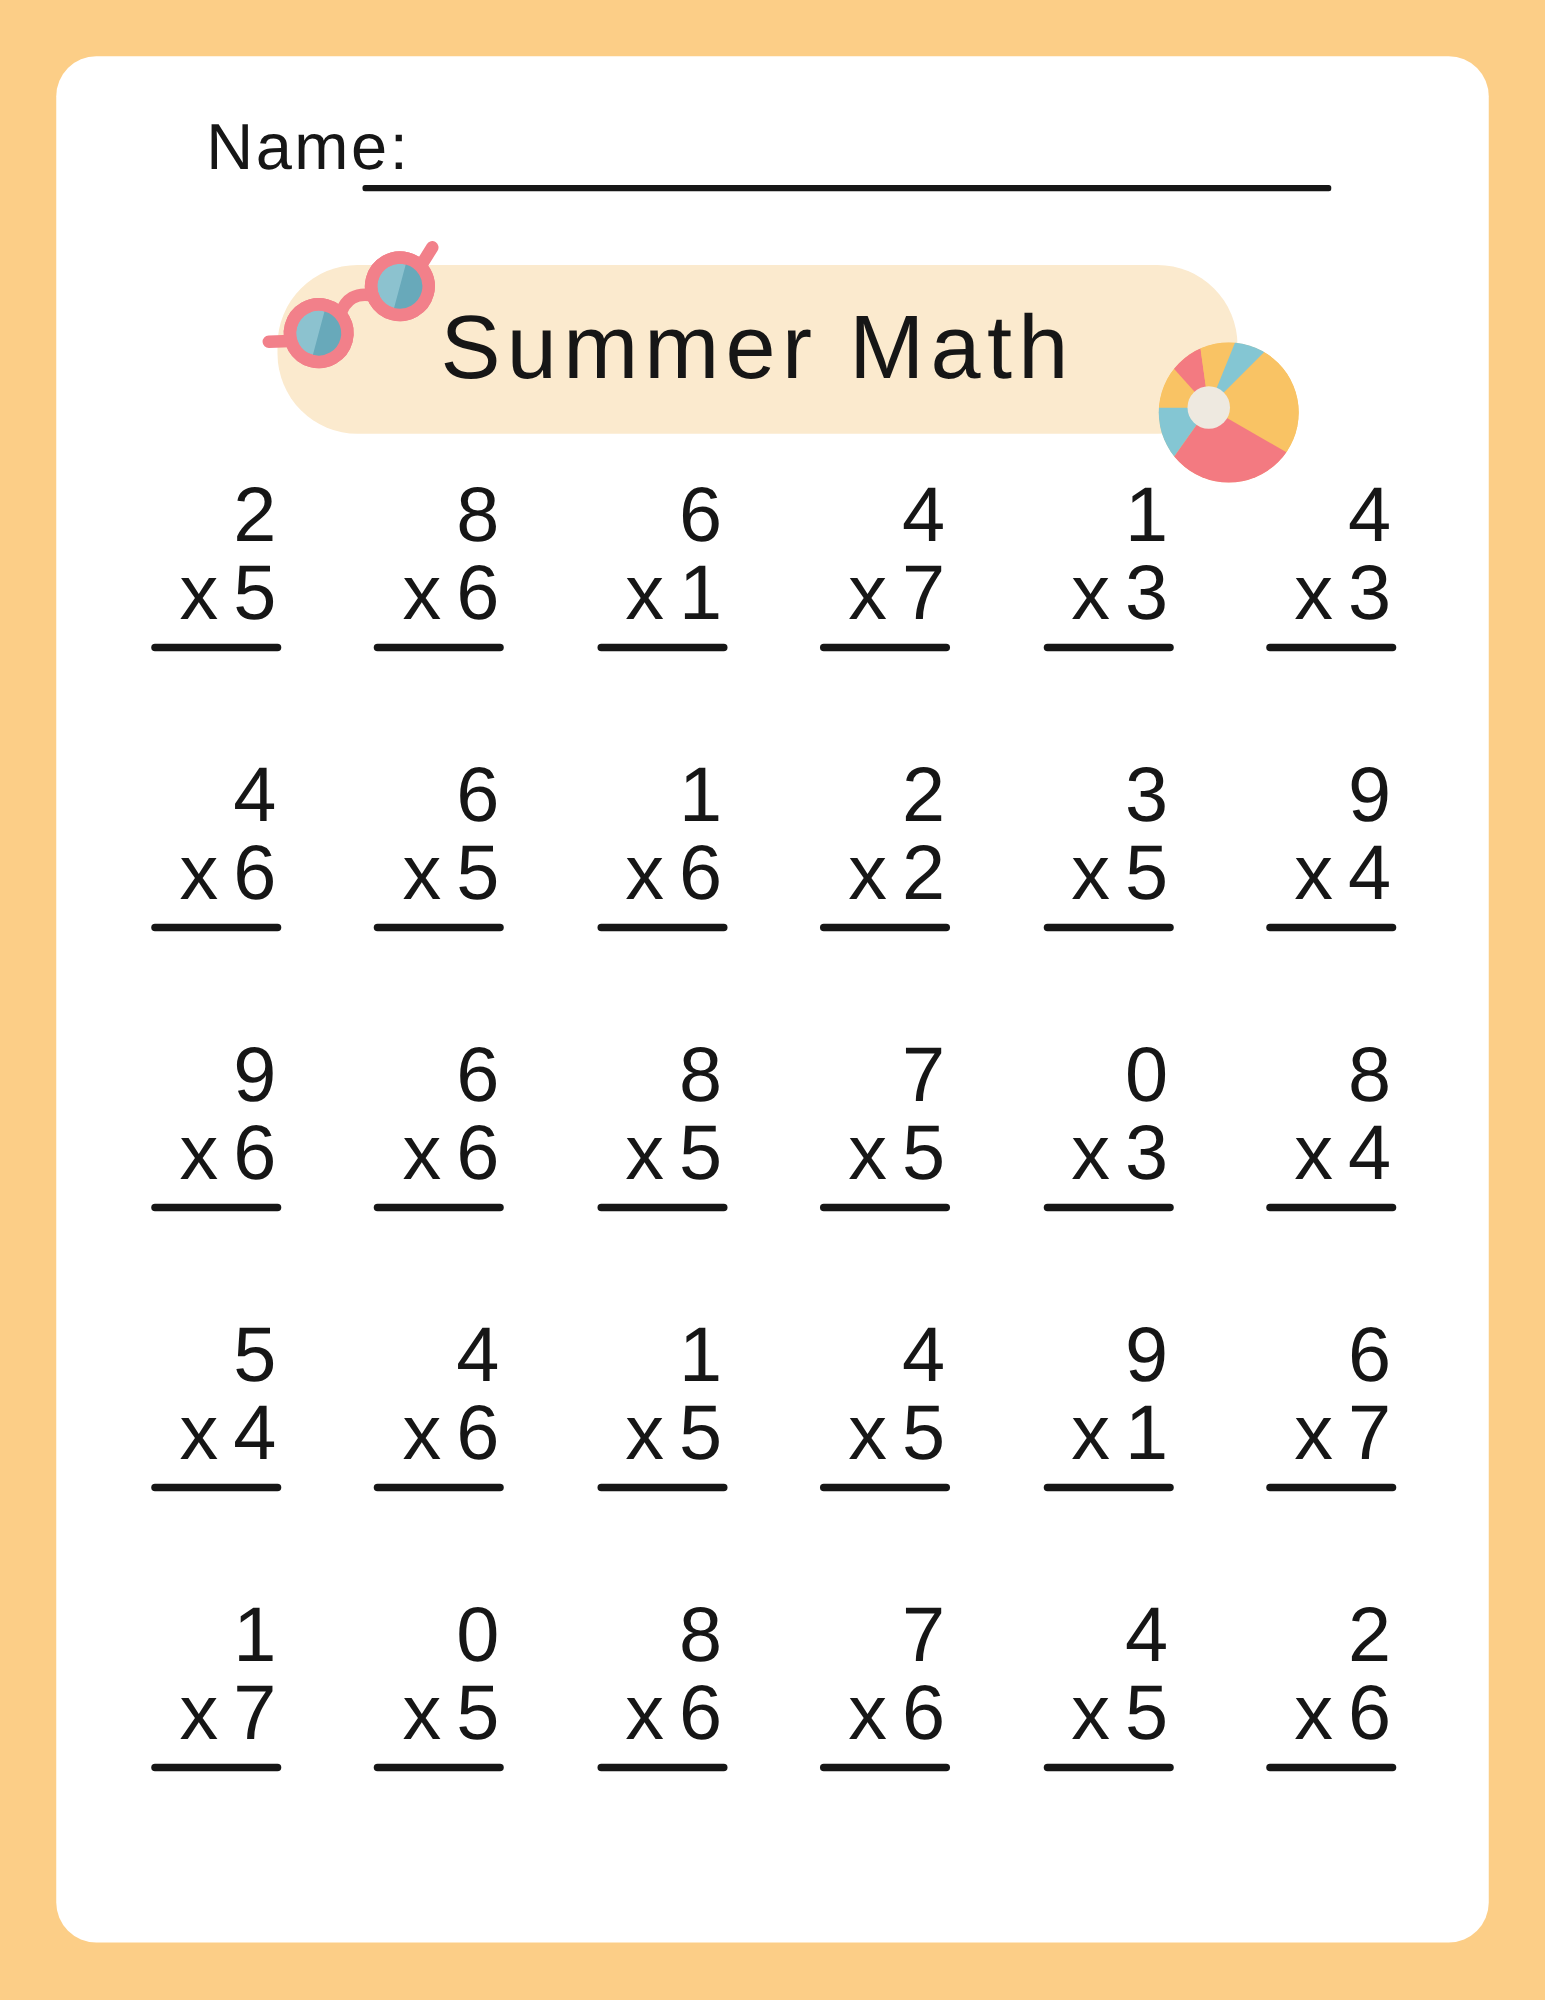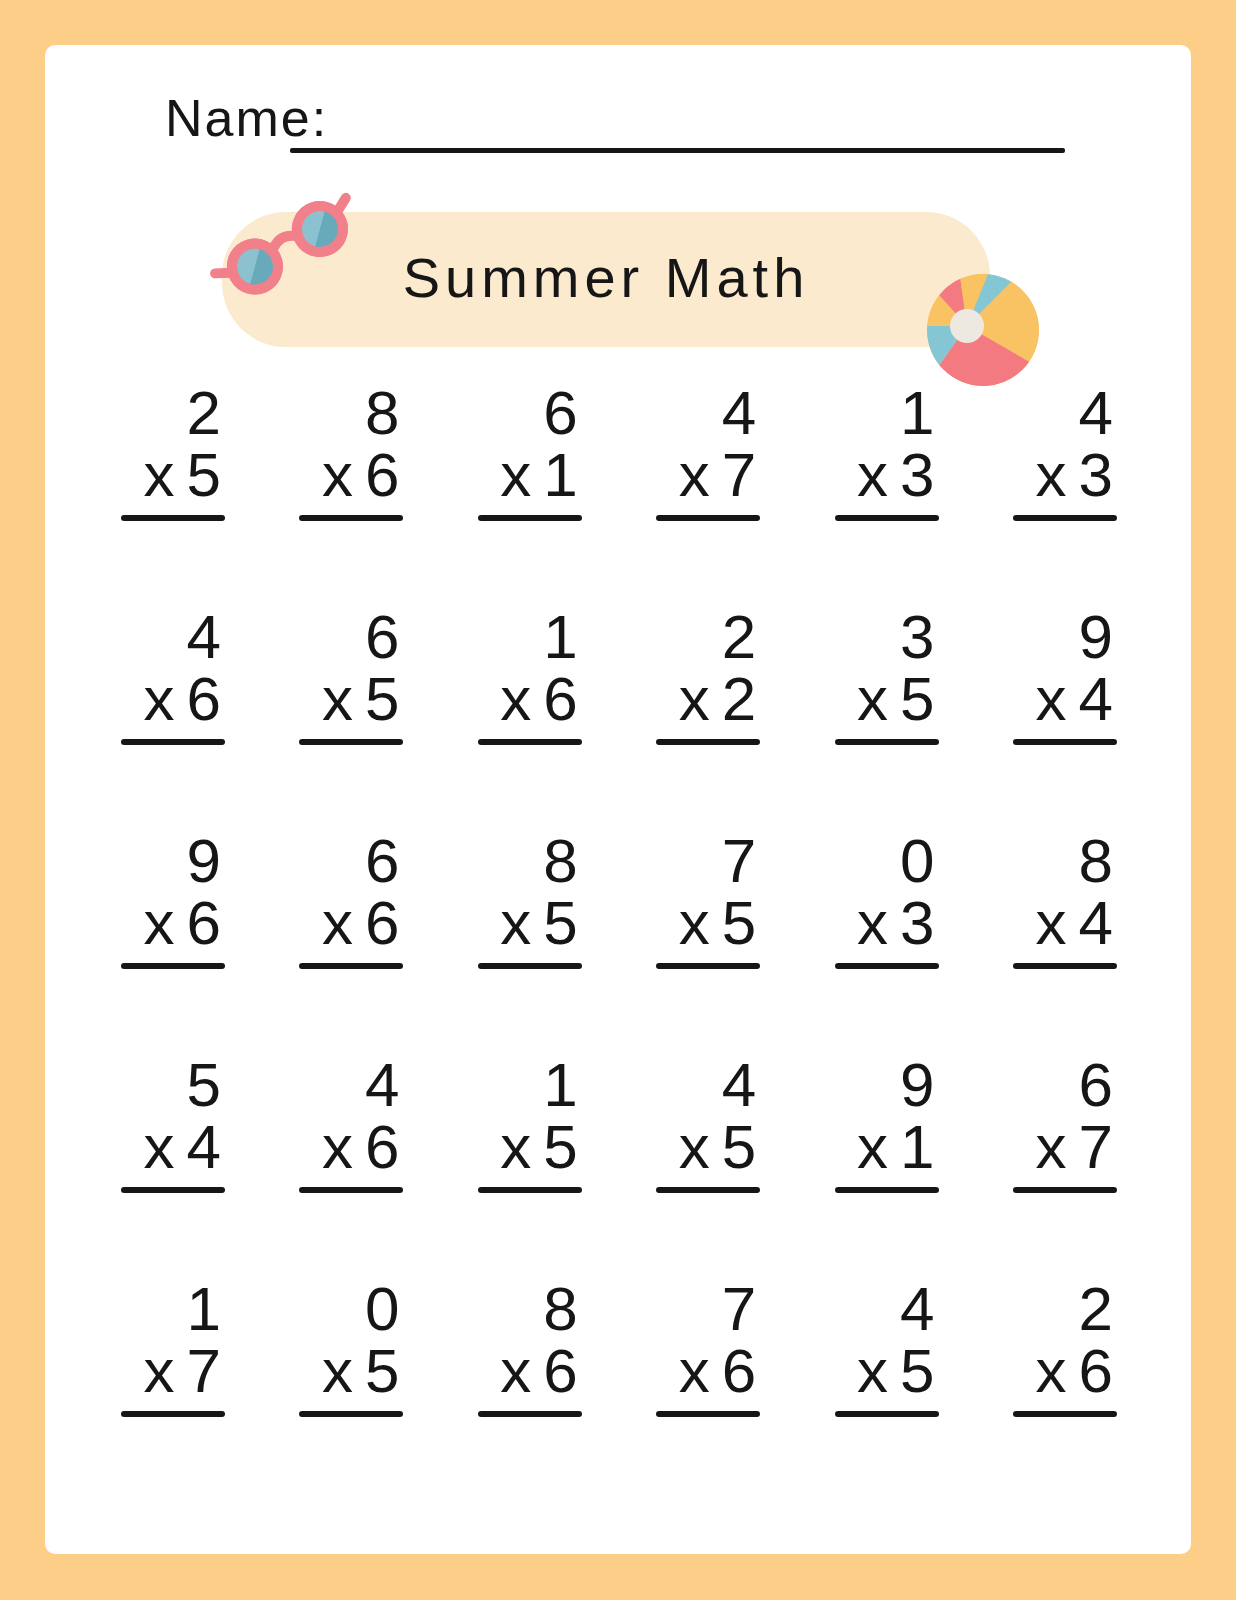--- a/index.html
+++ b/index.html
@@ -15,21 +15,21 @@
     position: relative;
     overflow: hidden;
   }
   .card {
     position: absolute;
     left: 45px;
     top: 45px;
     right: 45px;
     bottom: 46px;
     background: var(--card-background, #FFFFFF);
-    border-radius: 10px;
+    border-radius: 32px;
     padding-left: 29px;
   }
   
   .name-label {
     position: absolute;
     left: 120px;
     top: 43px;
     font-size: 52px;
     font-weight: 500;
     letter-spacing: 2px;
@@ -50,21 +50,21 @@
     top: 167px;
     width: 768px;
     height: 135px;
     background: var(--banner-background, #FBEACE);
     border-radius: 64px;
     display: flex;
     align-items: center;
     justify-content: center;
   }
   .title {
-    font-size: 56px;
+    font-size: 72px;
     font-weight: 500;
     letter-spacing: 5px;
     transform: translateY(-2px);
     white-space: nowrap;
   }
   .sunglasses-wrap {
     position: absolute;
     left: 142px;
     top: 118px;
     width: 200px;

